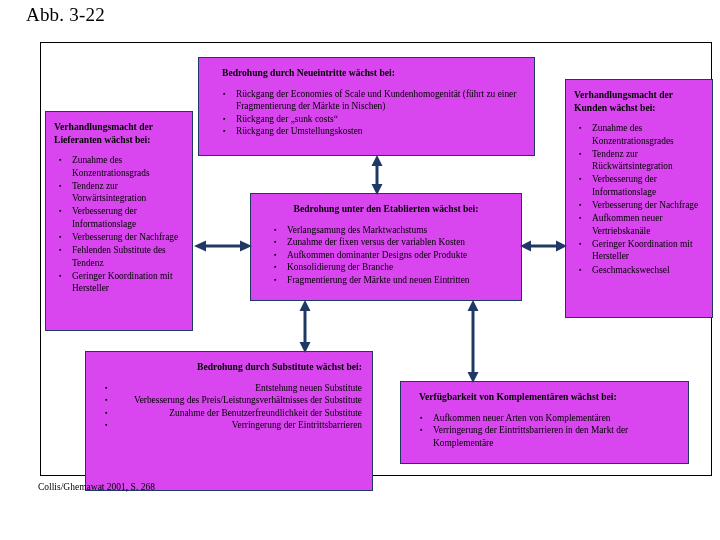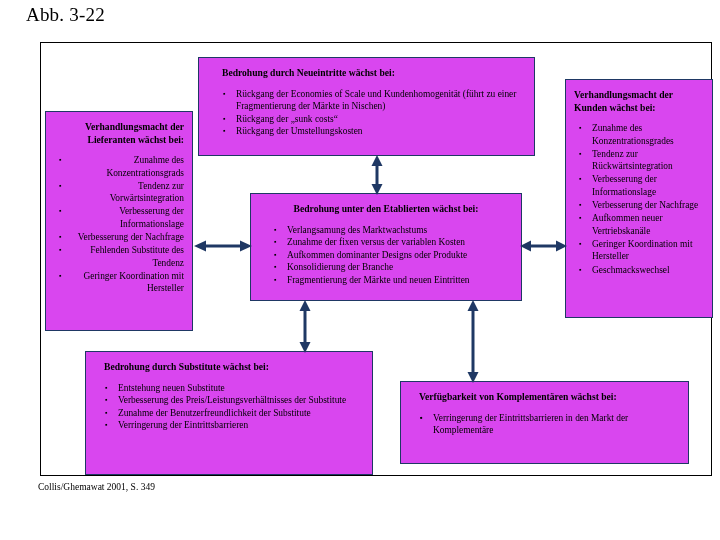--- a/index.html
+++ b/index.html
@@ -107,21 +107,20 @@
   #box-entrants .inner { padding: 9px 10px 0 10px; }
   #box-entrants .fbox-title { margin-bottom: 8px; padding-left: 13px;}
   #box-entrants ul.fbox-list > li { padding-left: 27px; }
   #box-entrants ul.fbox-list > li .bullet { left: 14px; }
 
   #box-suppliers {
     left: 29px;
     top: 111px;
     width: 148px;
     height: 220px;
-    text-align: right;
   }
   #box-suppliers .inner { padding: 9px 8px 0 8px; }
   #box-suppliers .fbox-title { margin-bottom: 8px; }
   #box-suppliers ul.fbox-list > li { padding-left: 18px; margin-bottom: 0.5px; }
   #box-suppliers ul.fbox-list > li .bullet { left: 5px; }
 
   #box-customers {
     left: 549px;
     top: 79px;
     width: 148px;
@@ -140,21 +139,22 @@
   }
   #box-rivalry .inner { padding: 9px 10px 0 10px; }
   #box-rivalry .fbox-title { margin-bottom: 8px; text-align: center; }
   #box-rivalry ul.fbox-list > li { padding-left: 26px; }
   #box-rivalry ul.fbox-list > li .bullet { left: 13px; }
 
   #box-substitutes {
     left: 69px;
     top: 351px;
     width: 288px;
-    height: 124px;
+    height: 140px;
+    text-align: right;
   }
   #box-substitutes .inner { padding: 9px 10px 0 10px; }
   #box-substitutes .fbox-title { margin-bottom: 8px; padding-left: 8px; }
   #box-substitutes ul.fbox-list > li { padding-left: 22px; }
   #box-substitutes ul.fbox-list > li .bullet { left: 9px; }
 
   #box-complements {
     left: 384px;
     top: 381px;
     width: 289px;
@@ -246,21 +246,21 @@
         <li><span class="bullet">▪</span><span>Zunahme der Benutzerfreundlichkeit der Substitute</span></li>
         <li><span class="bullet">▪</span><span>Verringerung der Eintrittsbarrieren</span></li>
       </ul>
     </div>
   </div>
 
   <div class="fbox" id="box-complements">
     <div class="inner">
       <div class="fbox-title">Verfügbarkeit von Komplementären wächst bei:</div>
       <ul class="fbox-list">
-        <li><span class="bullet">▪</span></li>
+        <li><span class="bullet">▪</span><span>Aufkommen neuer Arten von Komplementären</span></li>
         <li><span class="bullet">▪</span><span>Verringerung der Eintrittsbarrieren in den Markt der Komplementäre</span></li>
       </ul>
     </div>
   </div>
 
   <div class="arrow" id="arrow-suppliers-rivalry">
     <svg width="58" height="18" viewBox="0 0 58 18">
       <line x1="10" y1="9" x2="48" y2="9" stroke="#1f3864" stroke-width="3"></line>
       <polygon points="0,9 12,3.5 12,14.5" fill="#1f3864"></polygon>
       <polygon points="58,9 46,3.5 46,14.5" fill="#1f3864"></polygon>
@@ -292,15 +292,15 @@
   </div>
 
   <div class="arrow" id="arrow-rivalry-complements">
     <svg width="18" height="83" viewBox="0 0 18 83">
       <line x1="9" y1="9" x2="9" y2="74" stroke="#1f3864" stroke-width="3"></line>
       <polygon points="9,0 3.5,11 14.5,11" fill="#1f3864"></polygon>
       <polygon points="9,83 3.5,72 14.5,72" fill="#1f3864"></polygon>
     </svg>
   </div>
 
-  <div id="source-note">Collis/Ghemawat 2001, S. 349</div>
+  <div id="source-note">Collis/Ghemawat 2001, S. 268</div>
 
 </div>
 
 </body></html>

